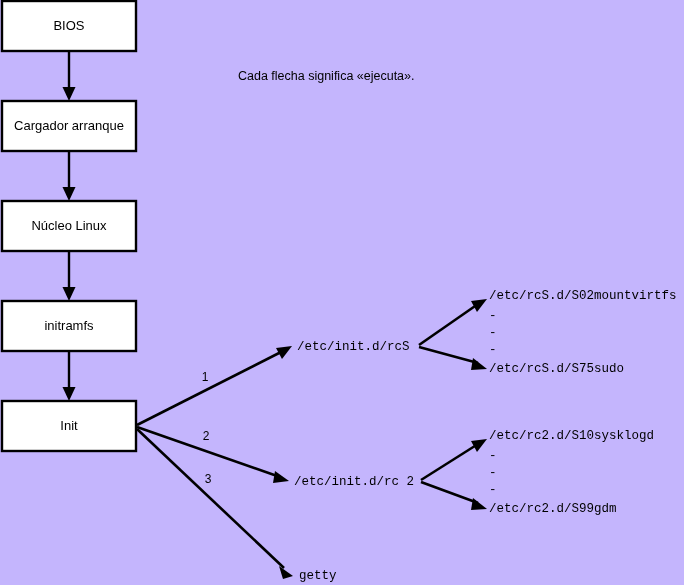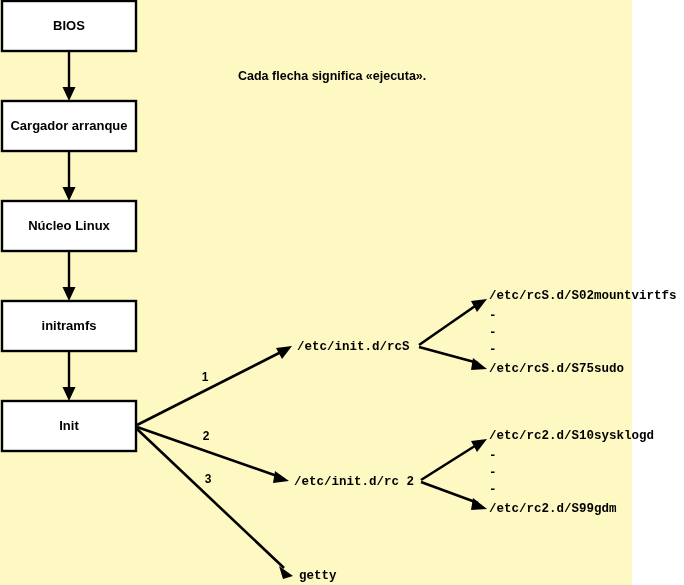--- a/index.html
+++ b/index.html
@@ -8,24 +8,23 @@
     background: #ffffff;
   }
   body {
     width: 684px;
     height: 585px;
     overflow: hidden;
     font-family: "Liberation Sans", sans-serif;
   }
   #diagram-root {
     position: relative;
-    width: 632px;
+    width: 684px;
     height: 585px;
-    background: #fef9c3;
-    font-weight: bold;
+    background: #c4b5fd;
   }
   svg#boot-diagram {
     display: block;
     width: 684px;
     height: 585px;
   }
   .box-rect {
     fill: #ffffff;
     stroke: #000000;
     stroke-width: 2.4;

